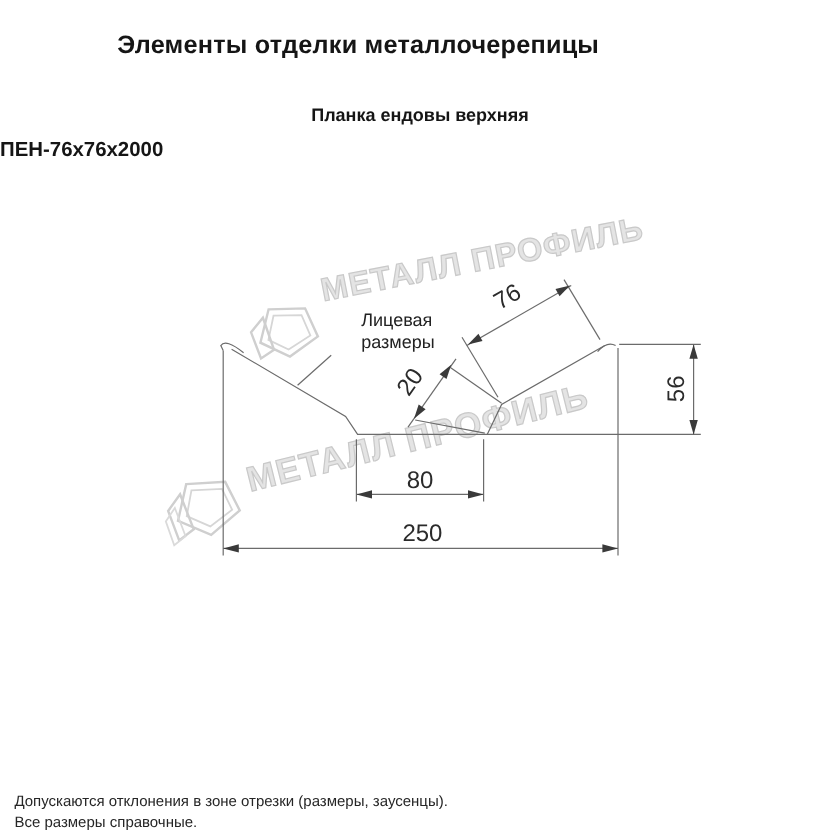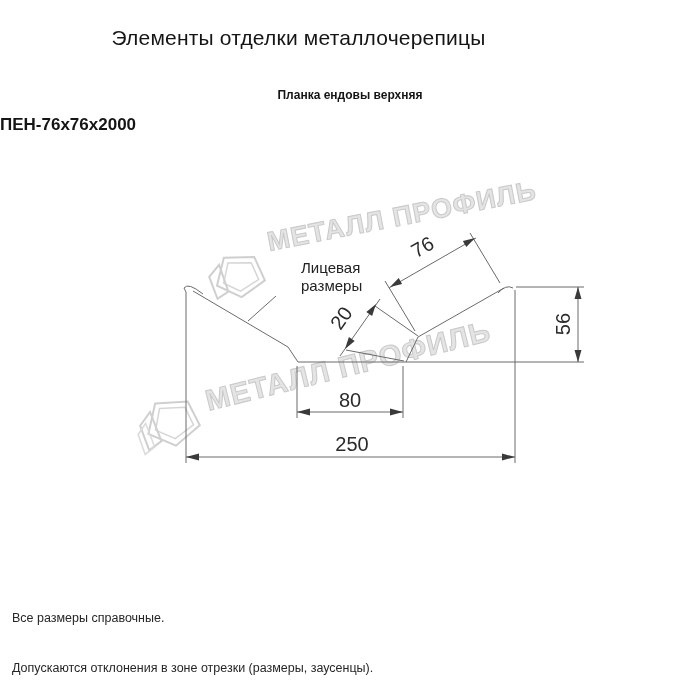--- a/index.html
+++ b/index.html
@@ -2,25 +2,25 @@
 <html><head>
 <meta charset="utf-8">
 <style>
   html,body{margin:0;padding:0;}
   body{
     width:700px;height:700px;position:relative;background:#ffffff;
     font-family:"Liberation Sans", sans-serif;overflow:hidden;
   }
   .title{
     position:absolute;left:0;top:26px;width:597px;text-align:center;
-    font-size:21px;font-weight:normal;color:#151515;letter-spacing:.2px;
+    font-size:21px;font-weight:bold;color:#151515;letter-spacing:.2px;
   }
   .subtitle{
     position:absolute;left:0;top:88px;width:700px;text-align:center;
-    font-size:12px;font-weight:bold;color:#151515;
+    font-size:15px;font-weight:bold;color:#151515;
   }
   .model{
     position:absolute;left:0;top:115px;width:632px;
     font-size:17px;font-weight:bold;color:#151515;
   }
   .watermark{
     position:absolute;display:flex;align-items:flex-start;
     transform-origin:left top;pointer-events:none;white-space:nowrap;
   }
   .watermark .wm-text{
@@ -37,21 +37,21 @@
   .drawing .dim-num{
     font-family:"Liberation Sans", sans-serif;font-size:20px;fill:#2b2b2b;stroke:none;
   }
   .drawing polygon{fill:#3a3a3a;stroke:none;}
   .face-label{
     position:absolute;left:277px;top:259px;font-size:15px;line-height:18px;
     color:#222222;
     margin-left:24px;
   }
   .footer-note{position:absolute;left:12px;font-size:12.5px;color:#262626;}
-  .fn1{top:611px;}
+  .fn1{top:678px;}
   .fn2{top:661px;}
 </style>
 </head>
 <body>
 
 <div class="watermark wm-upper">
   <svg width="62" height="50" viewBox="0 0 62 50">
     <polygon points="20,6 50,11 56,36 30,48 8,32" fill="none" stroke="#cfcfcf" stroke-width="2"></polygon>
     <polygon points="23,12 46,16 50,34 30,42 15,31" fill="none" stroke="#d6d6d6" stroke-width="1.5"></polygon>
     <polygon points="2,22 14,12 18,40 6,45" fill="none" stroke="#cfcfcf" stroke-width="2"></polygon>

